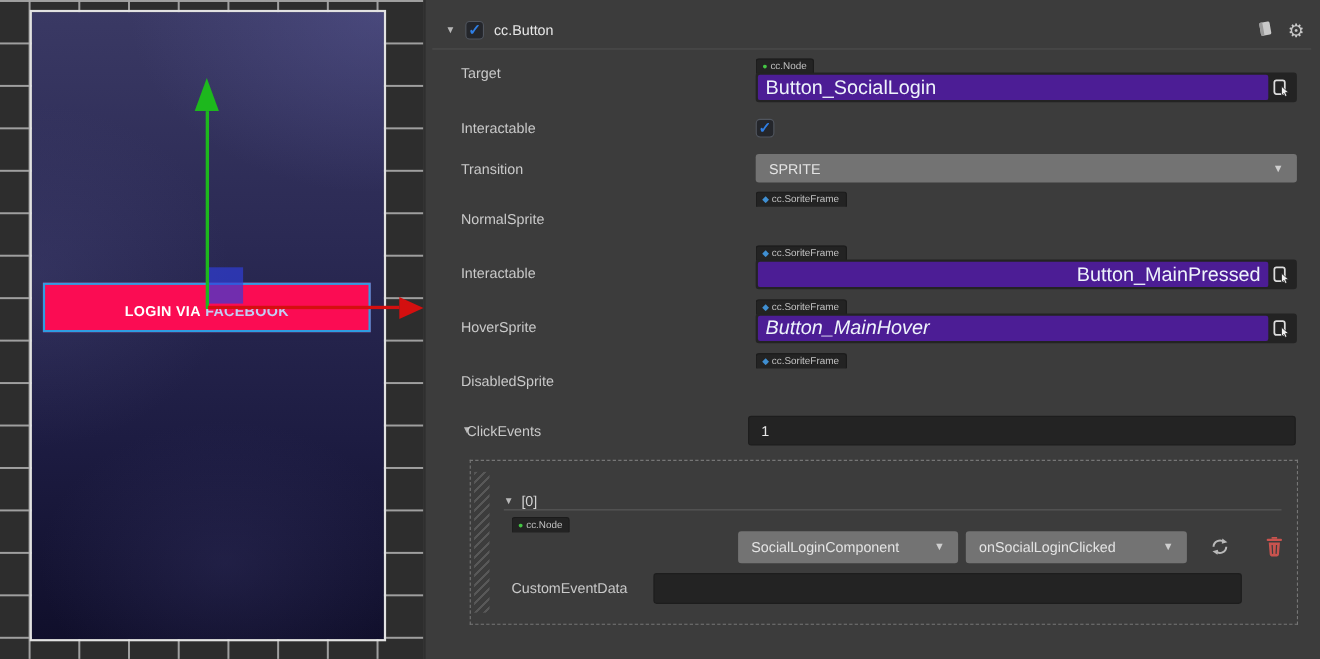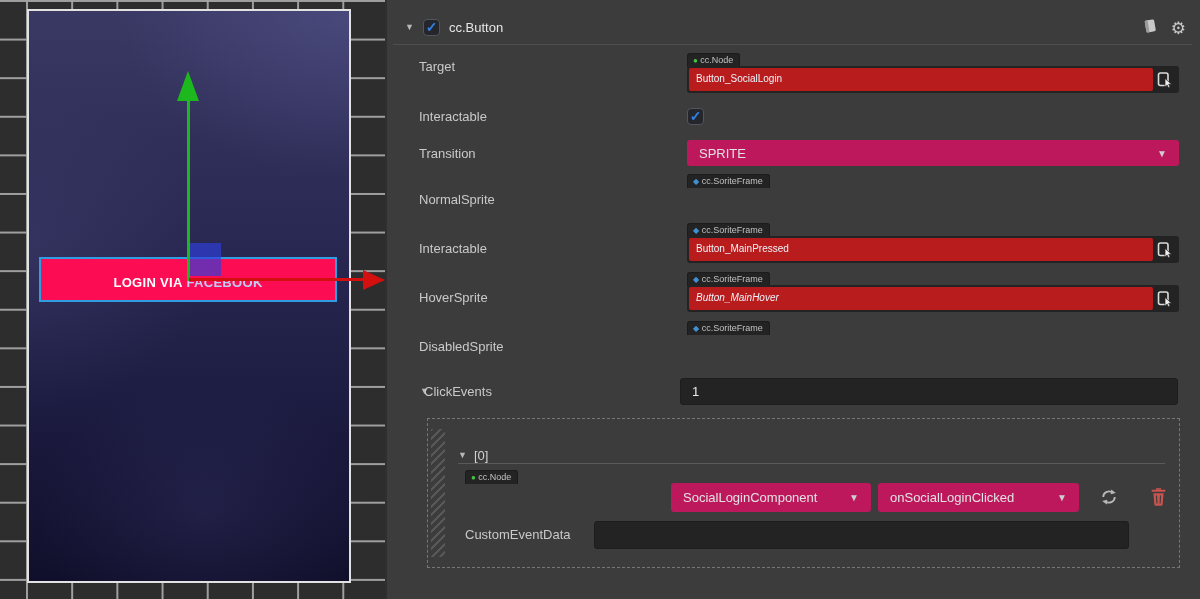--- a/index.html
+++ b/index.html
@@ -41,23 +41,23 @@
   .hdr-sep{position:absolute;left:6px;right:8px;top:44px;height:1px;background:#4f4f4f;}
   .checkbox{position:absolute;width:17px;height:17px;background:#24262b;border:1px solid #50555e;border-radius:4px;
     color:#2f7fe6;font-size:14px;font-weight:bold;line-height:15px;text-align:center;}
   
   .tag{position:absolute;height:14px;line-height:13px;background:#232323;border:1px solid #1b1b1b;border-bottom:none;
     border-radius:3px 3px 0 0;color:#c2c2c2;font-size:9px;padding:0 6px 0 5px;white-space:nowrap;}
   .tag .dot-green{color:#44c544;font-size:8px;}
   .tag .dia-blue{color:#3f8fd2;font-size:8px;}
   
   .reffield{position:absolute;background:#232323;border-radius:3px;display:flex;align-items:stretch;padding:2px;}
-  .reffield .blue{flex:1;background:#b91c1c;border-radius:2px;color:#eef3fb;font-size:10px;line-height:22px;padding:0 7px;white-space:nowrap;overflow:hidden;}
+  .reffield .blue{flex:1;background:#4c1d95;border-radius:2px;color:#eef3fb;font-size:18px;line-height:22px;padding:0 7px;white-space:nowrap;overflow:hidden;}
   .reffield .picker{width:24px;display:flex;align-items:center;justify-content:center;}
-  .dropdown{position:absolute;background:#be185d;border-radius:3px;color:#e3e3e3;font-size:13px;
+  .dropdown{position:absolute;background:#737373;border-radius:3px;color:#e3e3e3;font-size:13px;
     display:flex;align-items:center;padding:0 12px;white-space:nowrap;}
   .dropdown .arrow{margin-left:auto;color:#cfcfcf;font-size:10px;padding-left:8px;}
   .darkinput{position:absolute;background:#232323;border:1px solid #1d1d1d;border-radius:3px;color:#e8e8e8;font-size:13px;padding:0 11px;display:flex;align-items:center;}
   #events-box{position:absolute;left:40px;top:418px;width:753px;height:150px;border:1px dashed #767676;}
   #events-hatch{position:absolute;left:3px;top:10px;width:14px;height:128px;
     background:repeating-linear-gradient(135deg,#585858 0 2px,transparent 2px 6px);}
   #evt-sep{position:absolute;left:30px;top:44px;width:707px;height:1px;background:#5a5a5a;}
   .iconbtn{position:absolute;display:flex;align-items:center;justify-content:center;}
   #hdr-icons{position:absolute;top:17px;right:14px;display:flex;gap:12px;align-items:center;}
   .gear{font-family:"DejaVu Sans",sans-serif;color:#c9c9c9;font-size:17px;line-height:18px;}
@@ -116,21 +116,21 @@
     <div class="dropdown" style="left:300px;top:140px;width:492px;height:26px;">
       <span>SPRITE</span>
         <span class="arrow">▼</span>
     </div>
 
     <div class="lbl" style="left:32px;top:192px;">NormalSprite</div>
     <div class="tag" style="left:300px;top:174px;"><span class="dia-blue">◆</span> <span>cc.SoriteFrame</span></div>
 
     <div class="lbl" style="left:32px;top:241px;">Interactable</div>
     <div class="tag" style="left:300px;top:223px;"><span class="dia-blue">◆</span> <span>cc.SoriteFrame</span></div>
-    <div class="reffield" style="left:300px;top:236px;width:492px;height:27px;">
+    <div class="reffield" style="left:300px;top:236px;width:492px;height:27px;text-align:right;">
       <div class="blue">Button_MainPressed</div>
       <div class="picker">
         <svg width="16" height="18" viewBox="0 0 16 18">
             <rect x="1.5" y="2" width="9.5" height="12.5" rx="2" fill="none" stroke="#dcdcdc" stroke-width="1.6"></rect>
             <path d="M8 7.5 L8 16 L10.1 13.9 L11.4 16.8 L13 16 L11.7 13.2 L14.6 13.2 Z" fill="#f0f0f0" stroke="#222" stroke-width="0.7"></path>
           </svg>
       </div>
     </div>
 
     <div class="lbl" style="left:32px;top:290px;">HoverSprite</div>

